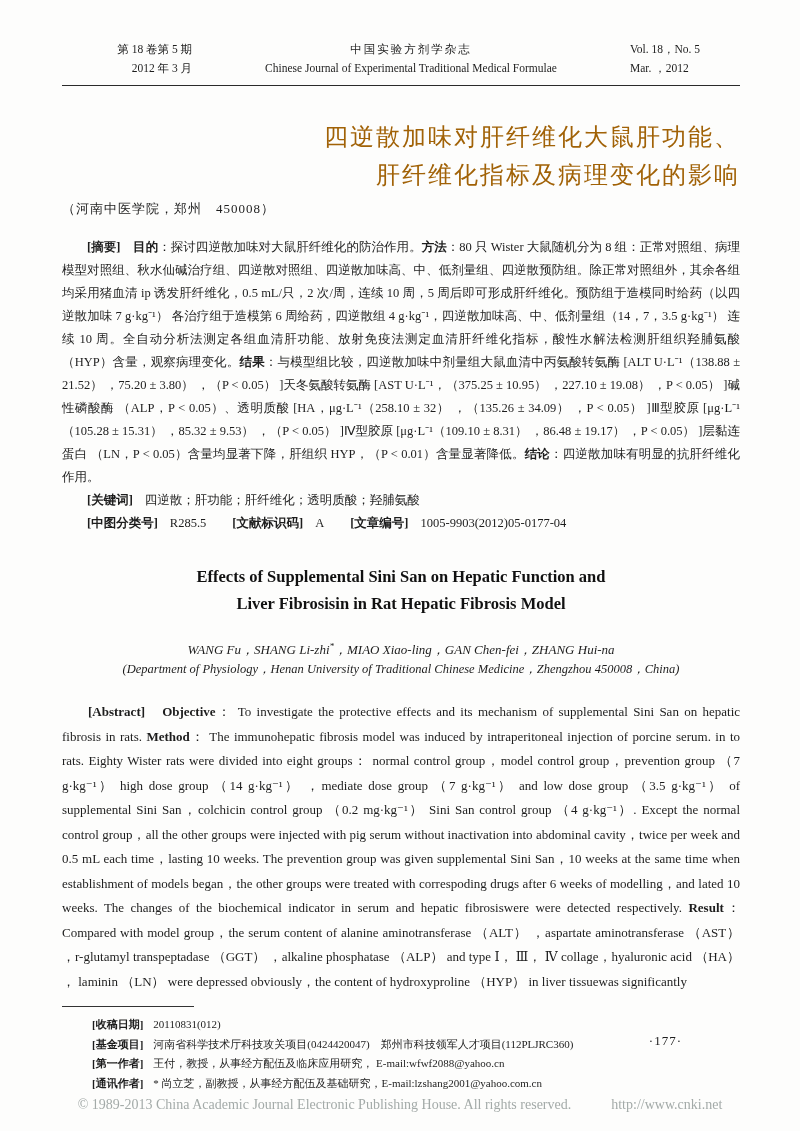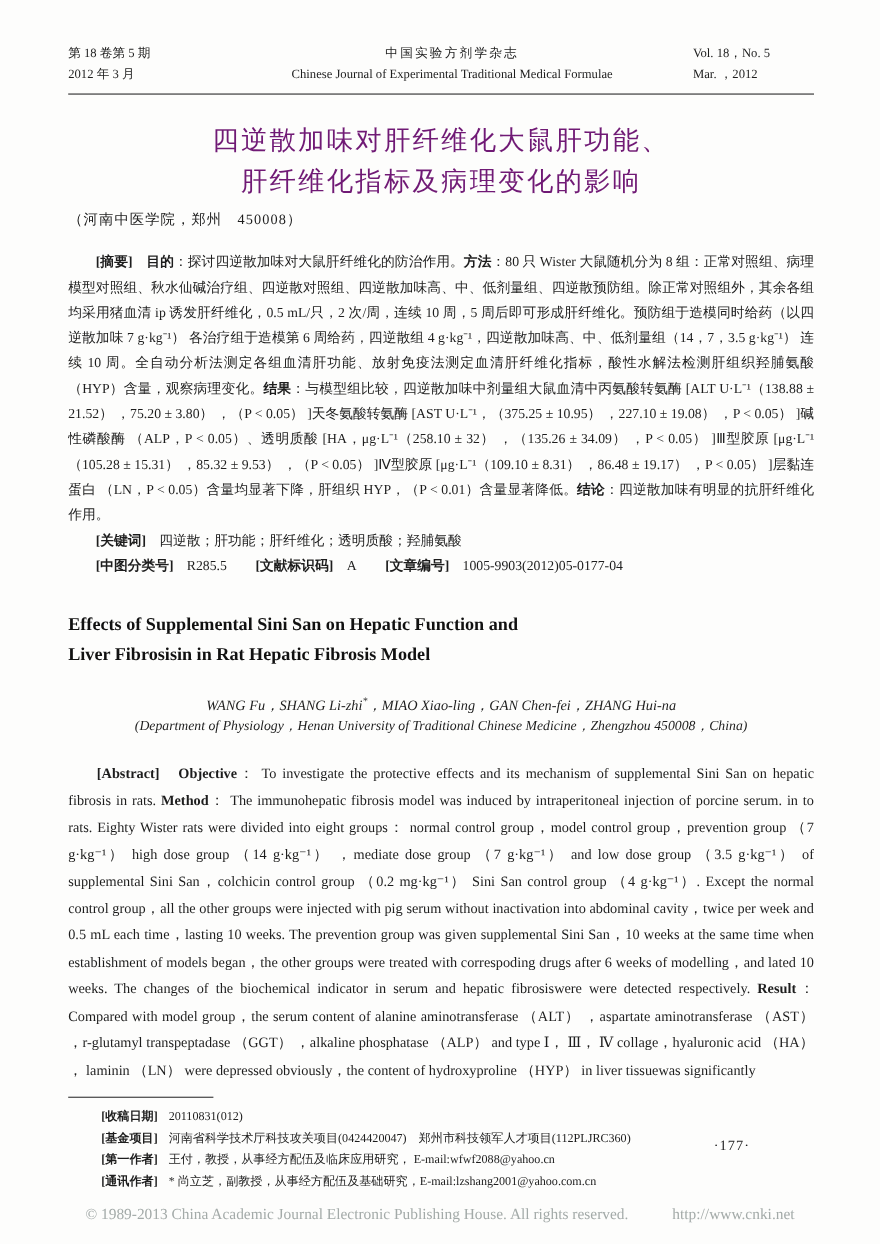--- a/index.html
+++ b/index.html
@@ -11,43 +11,43 @@
     height: 1131px;
     margin: 0 auto;
     background: #fdfdfc;
     color: #1d1d1d;
     overflow: hidden;
   }
   .content { padding: 40px 60px 0 62px; }
 
   
   .jheader { display: flex; align-items: flex-start; font-size: 11.5px; line-height: 19px; }
-  .jheader .left  { width: 130px; text-align: left; }
+  .jheader .left  { width: 130px; text-align: right; }
   .jheader .center{ flex: 1; text-align: center; }
   .jheader .right { width: 110px; text-align: left; }
   .jheader .cn { letter-spacing: 2px; }
   .header-rule { border: none; border-top: 1.6px solid #2a2a2a; margin-top: 7px; }
 
   
-  .cn-title { margin-top: 23px; text-align: center; font-size: 24px; line-height: 38px; letter-spacing: 2px; color: #701a75; }
+  .cn-title { margin-top: 32px; text-align: right; font-size: 24px; line-height: 38px; letter-spacing: 2px; color: #a16207; }
   .cn-authors { margin-top: 22px; text-align: center; font-size: 15px; letter-spacing: 1px; }
   .cn-affil { margin-top: 6px; text-align: left; font-size: 13px; letter-spacing: 1px; }
   sup { font-size: 9px; }
 
   
   .abstract-cn { margin-top: 18px; font-size: 12.5px; line-height: 23px; text-align: justify; }
   .abstract-cn p.body { text-indent: 2em; font-family: Liberation Serif, serif; }
   .b { font-weight: bold; }
   .kw-line, .clc-line { font-size: 12.5px; line-height: 23px; text-indent: 2em; }
   .clc-line .pair { margin-right: 26px; }
   .clc-line .val { margin-left: 12px; }
   .kw-line .kw-text { margin-left: 12px; }
 
   
-  .en-title { margin-top: 28px; font-weight: bold; font-size: 16.5px; line-height: 27px; color: #111; }
+  .en-title { margin-top: 28px; text-align: center; font-weight: bold; font-size: 16.5px; line-height: 27px; color: #111; }
   .en-authors { margin-top: 24px; text-align: center; font-style: italic; font-size: 13px; }
   .en-affil { margin-top: 2px; text-align: center; font-style: italic; font-size: 12.5px; }
   .abstract-en { margin-top: 22px; font-size: 13px; line-height: 24.5px; text-align: justify; }
   .abstract-en p { text-indent: 2em; }
 
   
   .fn-rule { border: none; border-top: 1.2px solid #333; width: 132px; margin: 12px 0 8px 0; }
   .footnotes { padding-left: 30px; font-size: 11px; line-height: 19.5px; }
   .footnotes .lbl { font-weight: bold; margin-right: 10px; }
 

